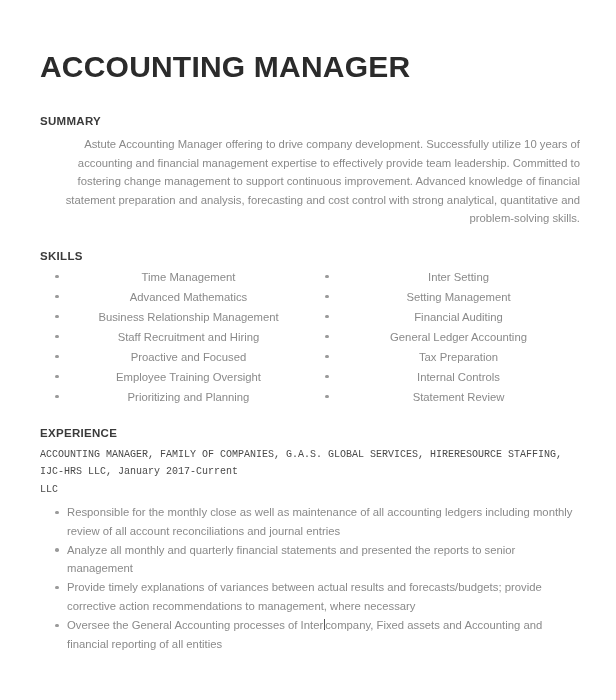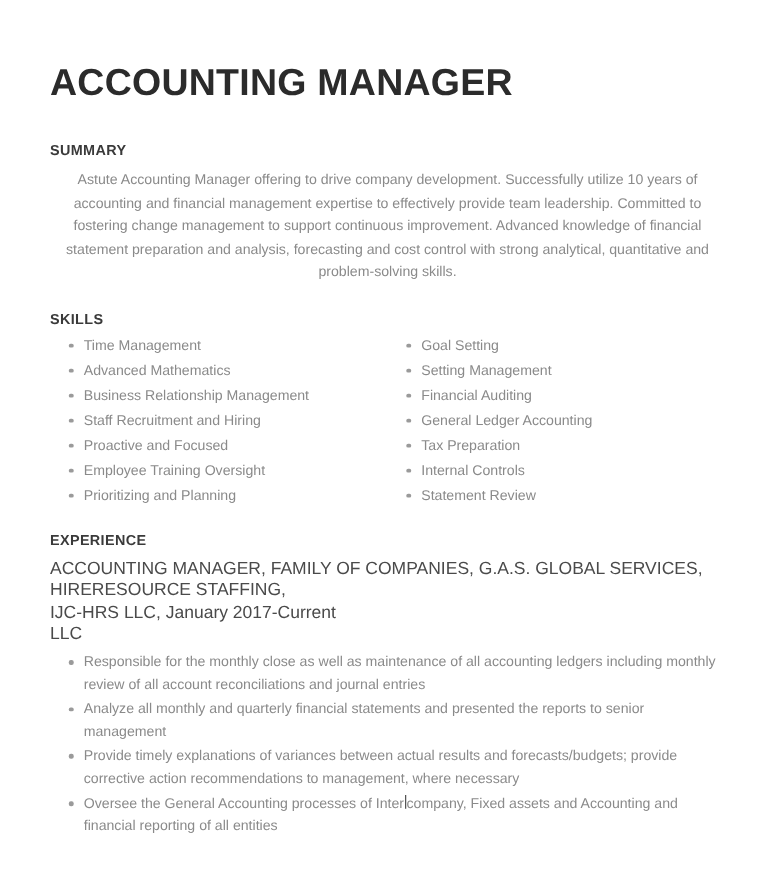--- a/index.html
+++ b/index.html
@@ -42,60 +42,62 @@
     letter-spacing: 0.3px;
     text-transform: uppercase;
     margin: 0;
   }
   .summary-section { margin-top: 33px; }
   .summary-text {
     font-size: 11.3px;
     line-height: 18.5px;
     color: #8a8a8a;
     margin: 8px 0 0 0;
-    text-align: center;
+    text-align: right;
   }
   .skills-section { margin-top: 22px; }
   .skills-cols {
     display: flex;
     margin-top: 5px;
   }
   .skills-col {
     box-sizing: border-box;
   }
   .skills-col-left { width: 273px; }
   .skills-col-right { width: 273px; }
   ul.bullets {
     list-style: none;
     margin: 0;
     padding: 0;
+    text-align: center;
   }
   ul.bullets > li {
     position: relative;
     font-size: 11.3px;
     line-height: 20px;
     color: #8a8a8a;
     padding-left: 27px;
   }
   ul.bullets > li::before {
     content: "";
     position: absolute;
     left: 15px;
     top: 8px;
     width: 3.5px;
     height: 3.5px;
     border-radius: 50%;
     background: #9a9a9a;
   }
   .experience-section { margin-top: 20px; }
   .job-header {
-    font-size: 14px;
+    font-size: 10px;
     line-height: 17.5px;
     color: #4a4a4a;
     margin: 7px 0 0 0;
+    font-family: Liberation Mono, monospace;
   }
   .job-header .line2 { display: block; }
   .job-header .line3 { display: block; }
   ul.exp-bullets {
     list-style: none;
     margin: 5px 0 0 0;
     padding: 0;
   }
   ul.exp-bullets > li {
     position: relative;
@@ -145,21 +147,21 @@
           <li>Advanced Mathematics</li>
           <li>Business Relationship Management</li>
           <li>Staff Recruitment and Hiring</li>
           <li>Proactive and Focused</li>
           <li>Employee Training Oversight</li>
           <li>Prioritizing and Planning</li>
         </ul>
       </div>
       <div class="skills-col skills-col-right">
         <ul class="bullets">
-          <li>Goal Setting</li>
+          <li>Inter Setting</li>
           <li>Setting Management</li>
           <li>Financial Auditing</li>
           <li>General Ledger Accounting</li>
           <li>Tax Preparation</li>
           <li>Internal Controls</li>
           <li>Statement Review</li>
         </ul>
       </div>
     </div>
   </div>

